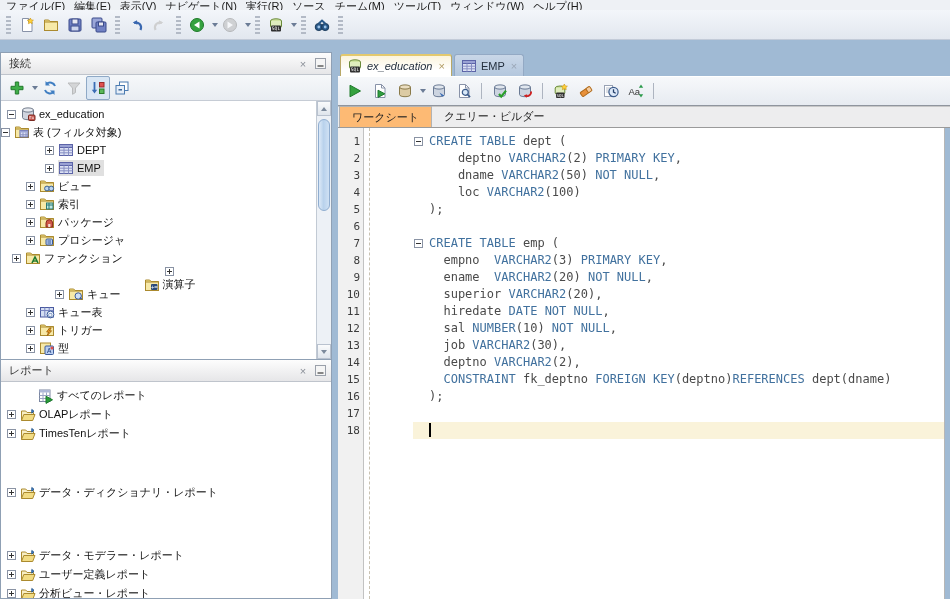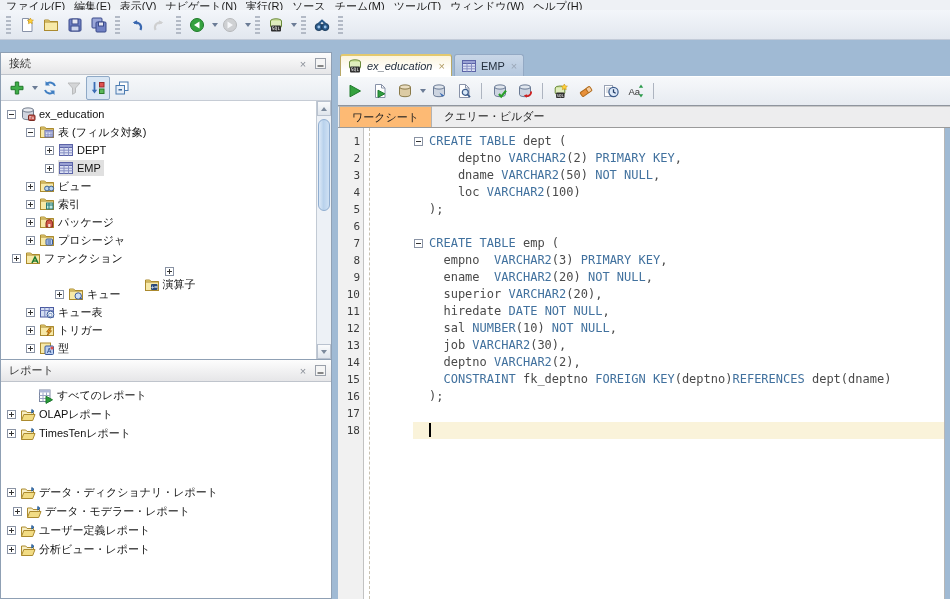--- a/index.html
+++ b/index.html
@@ -280,21 +280,21 @@
                 <svg viewBox="0 0 16 16">
                   <path d="M2.5 4v7.5c0 1.4 2.5 2.2 5.5 2.2s5.5-.8 5.5-2.2V4" fill="#d0d4de" stroke="#707a8a"></path>
                   <ellipse cx="8" cy="4" rx="5.5" ry="2.1" fill="#e7eaf0" stroke="#707a8a"></ellipse>
                   <rect x="8.5" y="9" width="6.5" height="5.5" rx="1" fill="#c4524a" stroke="#7a2a22"></rect>
                   <text x="11.7" y="13.3" font-size="4" fill="#fff" text-anchor="middle" font-family="monospace">Ex</text>
                 </svg>
               </span>
               <span class="tlabel">ex_education</span>
             </span>
           </div>
-          <div class="trow" style="padding-left: 25px;">
+          <div class="trow" style="">
             <span class="exp">
               <svg viewBox="0 0 9 9">
                 <rect x="0.5" y="0.5" width="8" height="8" fill="#fff" stroke="#8a93a4"></rect>
                 <path d="M2 4.5h5" stroke="#333"></path>
               </svg>
             </span>
             <span class="rowc">
               <span class="ic-wrap">
                 <svg viewBox="0 0 16 16">
                   <path d="M1.5 5.5v-2.5h4.2l1.4 1.5h7.4v1z" fill="#f4e28c" stroke="#ab8a2e"></path>
@@ -624,21 +624,21 @@
               <span class="ic-wrap">
                 <svg viewBox="0 0 16 16">
                   <path d="M1.5 13.5V4h4.2l1.4 1.5h6.4v2" fill="#f8eec4" stroke="#ab8a2e"></path>
                   <path d="M1.5 13.5l2.3-6h11.2l-2.3 6z" fill="#f2dc84" stroke="#ab8a2e"></path>
                   <path d="M11.8 2.5l2.2 1.8-2.2 1.8z" fill="#4a8ad0" stroke="#2a5a90"></path>
                 </svg>
               </span>
               <span class="tlabel">データ・ディクショナリ・レポート</span>
             </span>
           </div>
-          <div class="trow rep" style="padding-left: 12px;">
+          <div class="trow rep" style="padding-left: 6px; margin-top: 44px;">
             <span class="exp">
               <svg viewBox="0 0 9 9">
                 <rect x="0.5" y="0.5" width="8" height="8" fill="#fff" stroke="#8a93a4"></rect>
                 <path d="M2 4.5h5" stroke="#333"></path>
                 <path d="M4.5 2v5" stroke="#333"></path>
               </svg>
             </span>
             <span class="rowc">
               <span class="ic-wrap">
                 <svg viewBox="0 0 16 16">

